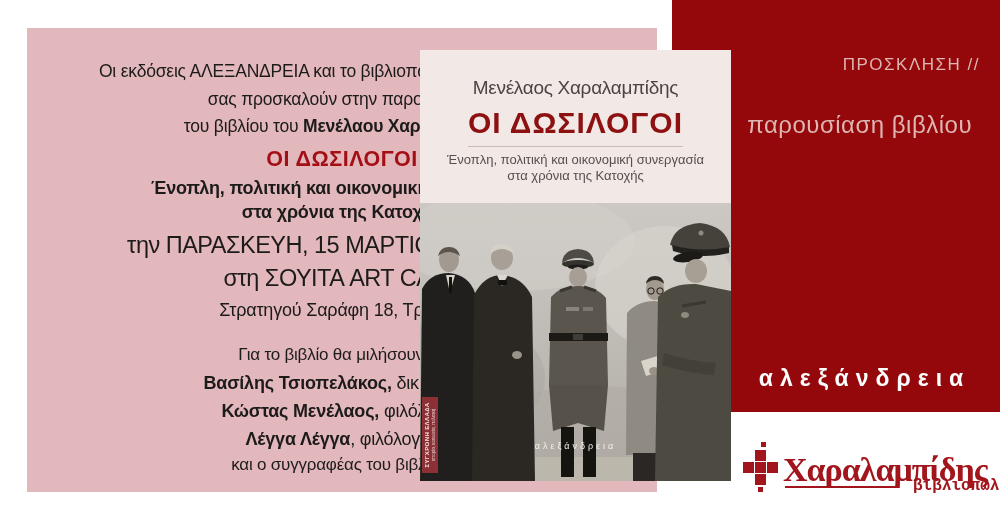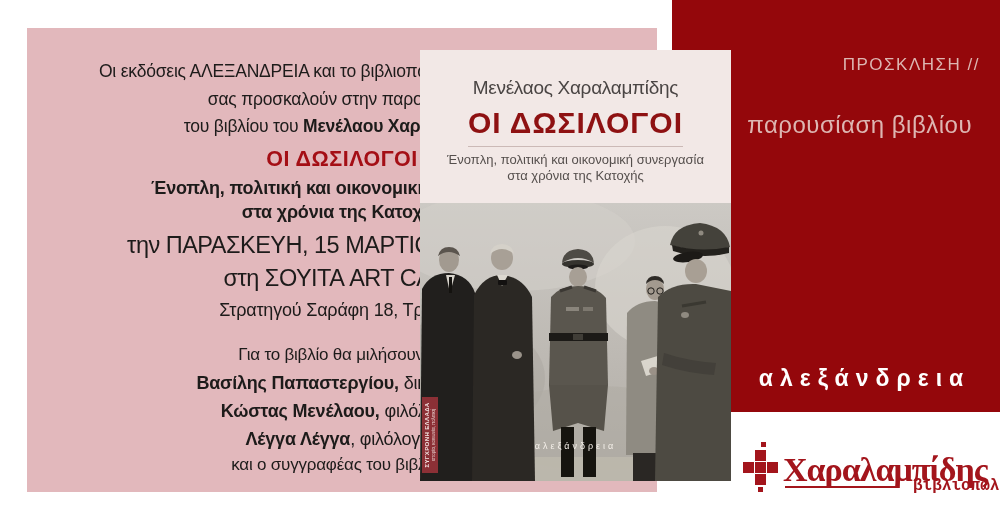--- a/index.html
+++ b/index.html
@@ -68,22 +68,22 @@
     <div class="pp-line pp-1">Οι εκδόσεις ΑΛΕΞΑΝΔΡΕΙΑ και το βιβλιοπωλείο ΤΣΙΟΠΕΛΑΚΟΣ</div>
     <div class="pp-line pp-2">σας προσκαλούν στην παρουσίαση</div>
     <div class="pp-line pp-3"><span>του βιβλίου του </span><span class="bold">Μενέλαου Χαραλαμπίδη</span></div>
     <div class="pp-line pp-title">ΟΙ ΔΩΣΙΛΟΓΟΙ</div>
     <div class="pp-line pp-sub1">Ένοπλη, πολιτική και οικονομική συνεργασία</div>
     <div class="pp-line pp-sub2">στα χρόνια της Κατοχής</div>
     <div class="pp-line pp-date">την ΠΑΡΑΣΚΕΥΗ, 15 ΜΑΡΤΙΟΥ, στις 7 μ.μ.</div>
     <div class="pp-line pp-venue">στη ΣΟΥΙΤΑ ART CAFE</div>
     <div class="pp-line pp-addr">Στρατηγού Σαράφη 18, Τρίκαλα</div>
     <div class="pp-line pp-head">Για το βιβλίο θα μιλήσουν οι:</div>
-    <div class="pp-line pp-s1"><span class="bold">Βασίλης Παπαστεργίου,</span><span> δικηγόρος,</span></div>
-    <div class="pp-line pp-s2"><span class="bold">Κώστας Μενέλαου,</span><span> φιλόλογος</span></div>
+    <div class="pp-line pp-s1"><span class="bold">Βασίλης Τσιοπελάκος,</span><span> δικηγόρος,</span></div>
+    <div class="pp-line pp-s2"><span class="bold">Κώστας Μενέλαος,</span><span> φιλόλογος</span></div>
     <div class="pp-line pp-s3"><span class="bold">Λέγγα Λέγγα</span><span>, φιλόλογος</span></div>
     <div class="pp-line pp-foot">και ο συγγραφέας του βιβλίου.</div>
   </div>
 
   <div class="red-panel">
     <div class="rp-kicker">ΠΡΟΣΚΛΗΣΗ //</div>
     <div class="rp-kicker2">παρουσίαση βιβλίου</div>
     <div class="rp-publisher">αλεξάνδρεια</div>
   </div>
 

